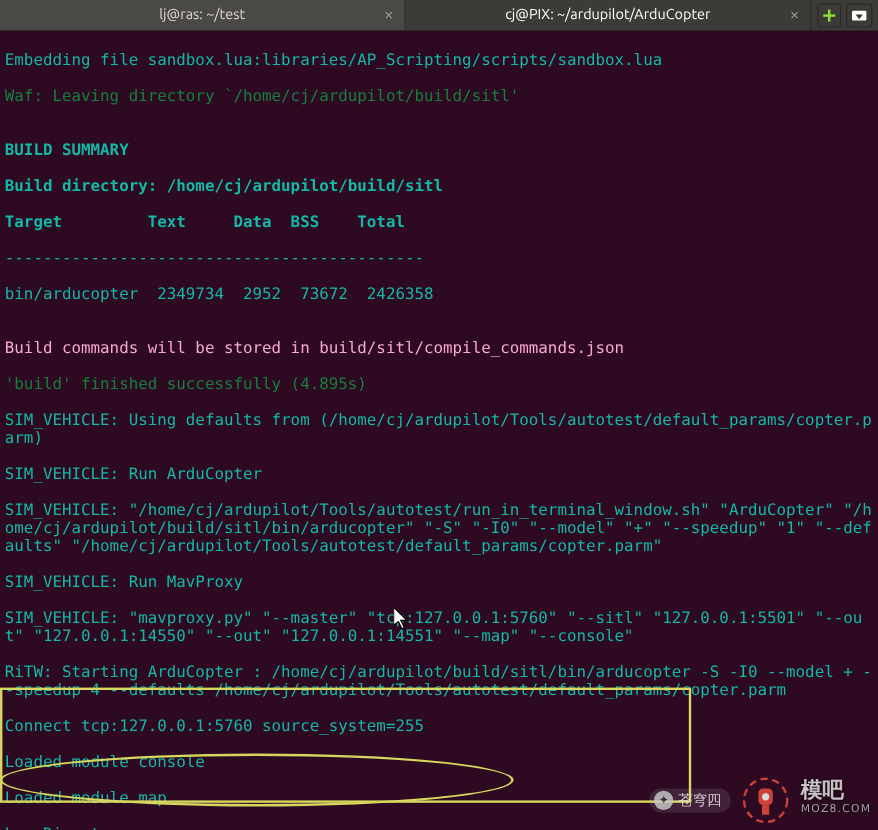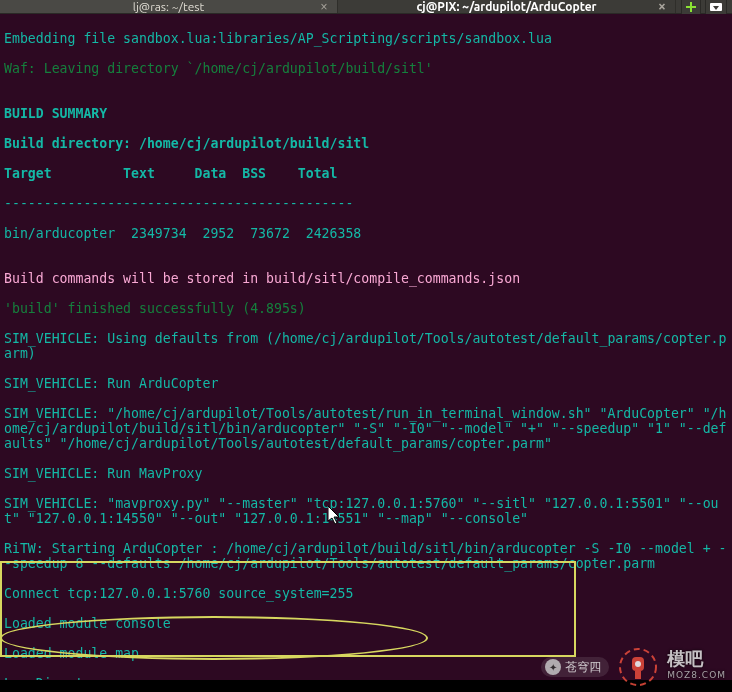--- a/index.html
+++ b/index.html
@@ -9,42 +9,41 @@
     background: #000;
     font-family: "DejaVu Sans Mono", "Liberation Mono", monospace;
     font-size: 13.2px;
     line-height: 15px;
     overflow: hidden;
     position: relative;
   }
 
   
   .tabbar {
-    height: 14px;
+    height: 26px;
     background: #3c3b37;
     display: flex;
     align-items: stretch;
     border-bottom: 1px solid #2a2926;
   }
   .tab {
     flex: 1;
     background: #4a4945;
     color: #dfdbd2;
     display: flex;
     align-items: center;
     justify-content: center;
     position: relative;
     font-family: "Ubuntu", "DejaVu Sans", sans-serif;
     font-size: 12px;
     border-right: 1px solid #2f2e2a;
   }
   .tab.active {
     background: #3c3b37;
     color: #fff;
-    font-weight: bold;
   }
   .tab .close {
     position: absolute;
     right: 6px;
     top: 50%;
     transform: translateY(-50%);
     width: 14px;
     height: 14px;
     color: #a8a49c;
     font-size: 14px;
@@ -192,21 +191,21 @@
 <pre class="line c-white">--------------------------------------------</pre>
 <pre class="line c-white">bin/arducopter  2349734  2952  73672  2426358</pre>
 <pre class="line"></pre>
 <pre class="line c-green">Build commands will be stored in build/sitl/compile_commands.json</pre>
 <pre class="line c-yellow">'build' finished successfully (4.895s)</pre>
 <pre class="line c-white">SIM_VEHICLE: Using defaults from (/home/cj/ardupilot/Tools/autotest/default_params/copter.parm)</pre>
 <pre class="line c-white">SIM_VEHICLE: Run ArduCopter</pre>
 <pre class="line c-white">SIM_VEHICLE: "/home/cj/ardupilot/Tools/autotest/run_in_terminal_window.sh" "ArduCopter" "/home/cj/ardupilot/build/sitl/bin/arducopter" "-S" "-I0" "--model" "+" "--speedup" "1" "--defaults" "/home/cj/ardupilot/Tools/autotest/default_params/copter.parm"</pre>
 <pre class="line c-white">SIM_VEHICLE: Run MavProxy</pre>
 <pre class="line c-white">SIM_VEHICLE: "mavproxy.py" "--master" "tcp:127.0.0.1:5760" "--sitl" "127.0.0.1:5501" "--out" "127.0.0.1:14550" "--out" "127.0.0.1:14551" "--map" "--console"</pre>
-<pre class="line c-white">RiTW: Starting ArduCopter : /home/cj/ardupilot/build/sitl/bin/arducopter -S -I0 --model + --speedup 8 --defaults /home/cj/ardupilot/Tools/autotest/default_params/copter.parm</pre>
+<pre class="line c-white">RiTW: Starting ArduCopter : /home/cj/ardupilot/build/sitl/bin/arducopter -S -I0 --model + --speedup 4 --defaults /home/cj/ardupilot/Tools/autotest/default_params/copter.parm</pre>
 <pre class="line c-white">Connect tcp:127.0.0.1:5760 source_system=255</pre>
 <pre class="line c-white">Loaded module console</pre>
 <pre class="line c-white">Loaded module map</pre>
 <pre class="line c-white">Log Directory: </pre>
 
 
 
 
 
 

